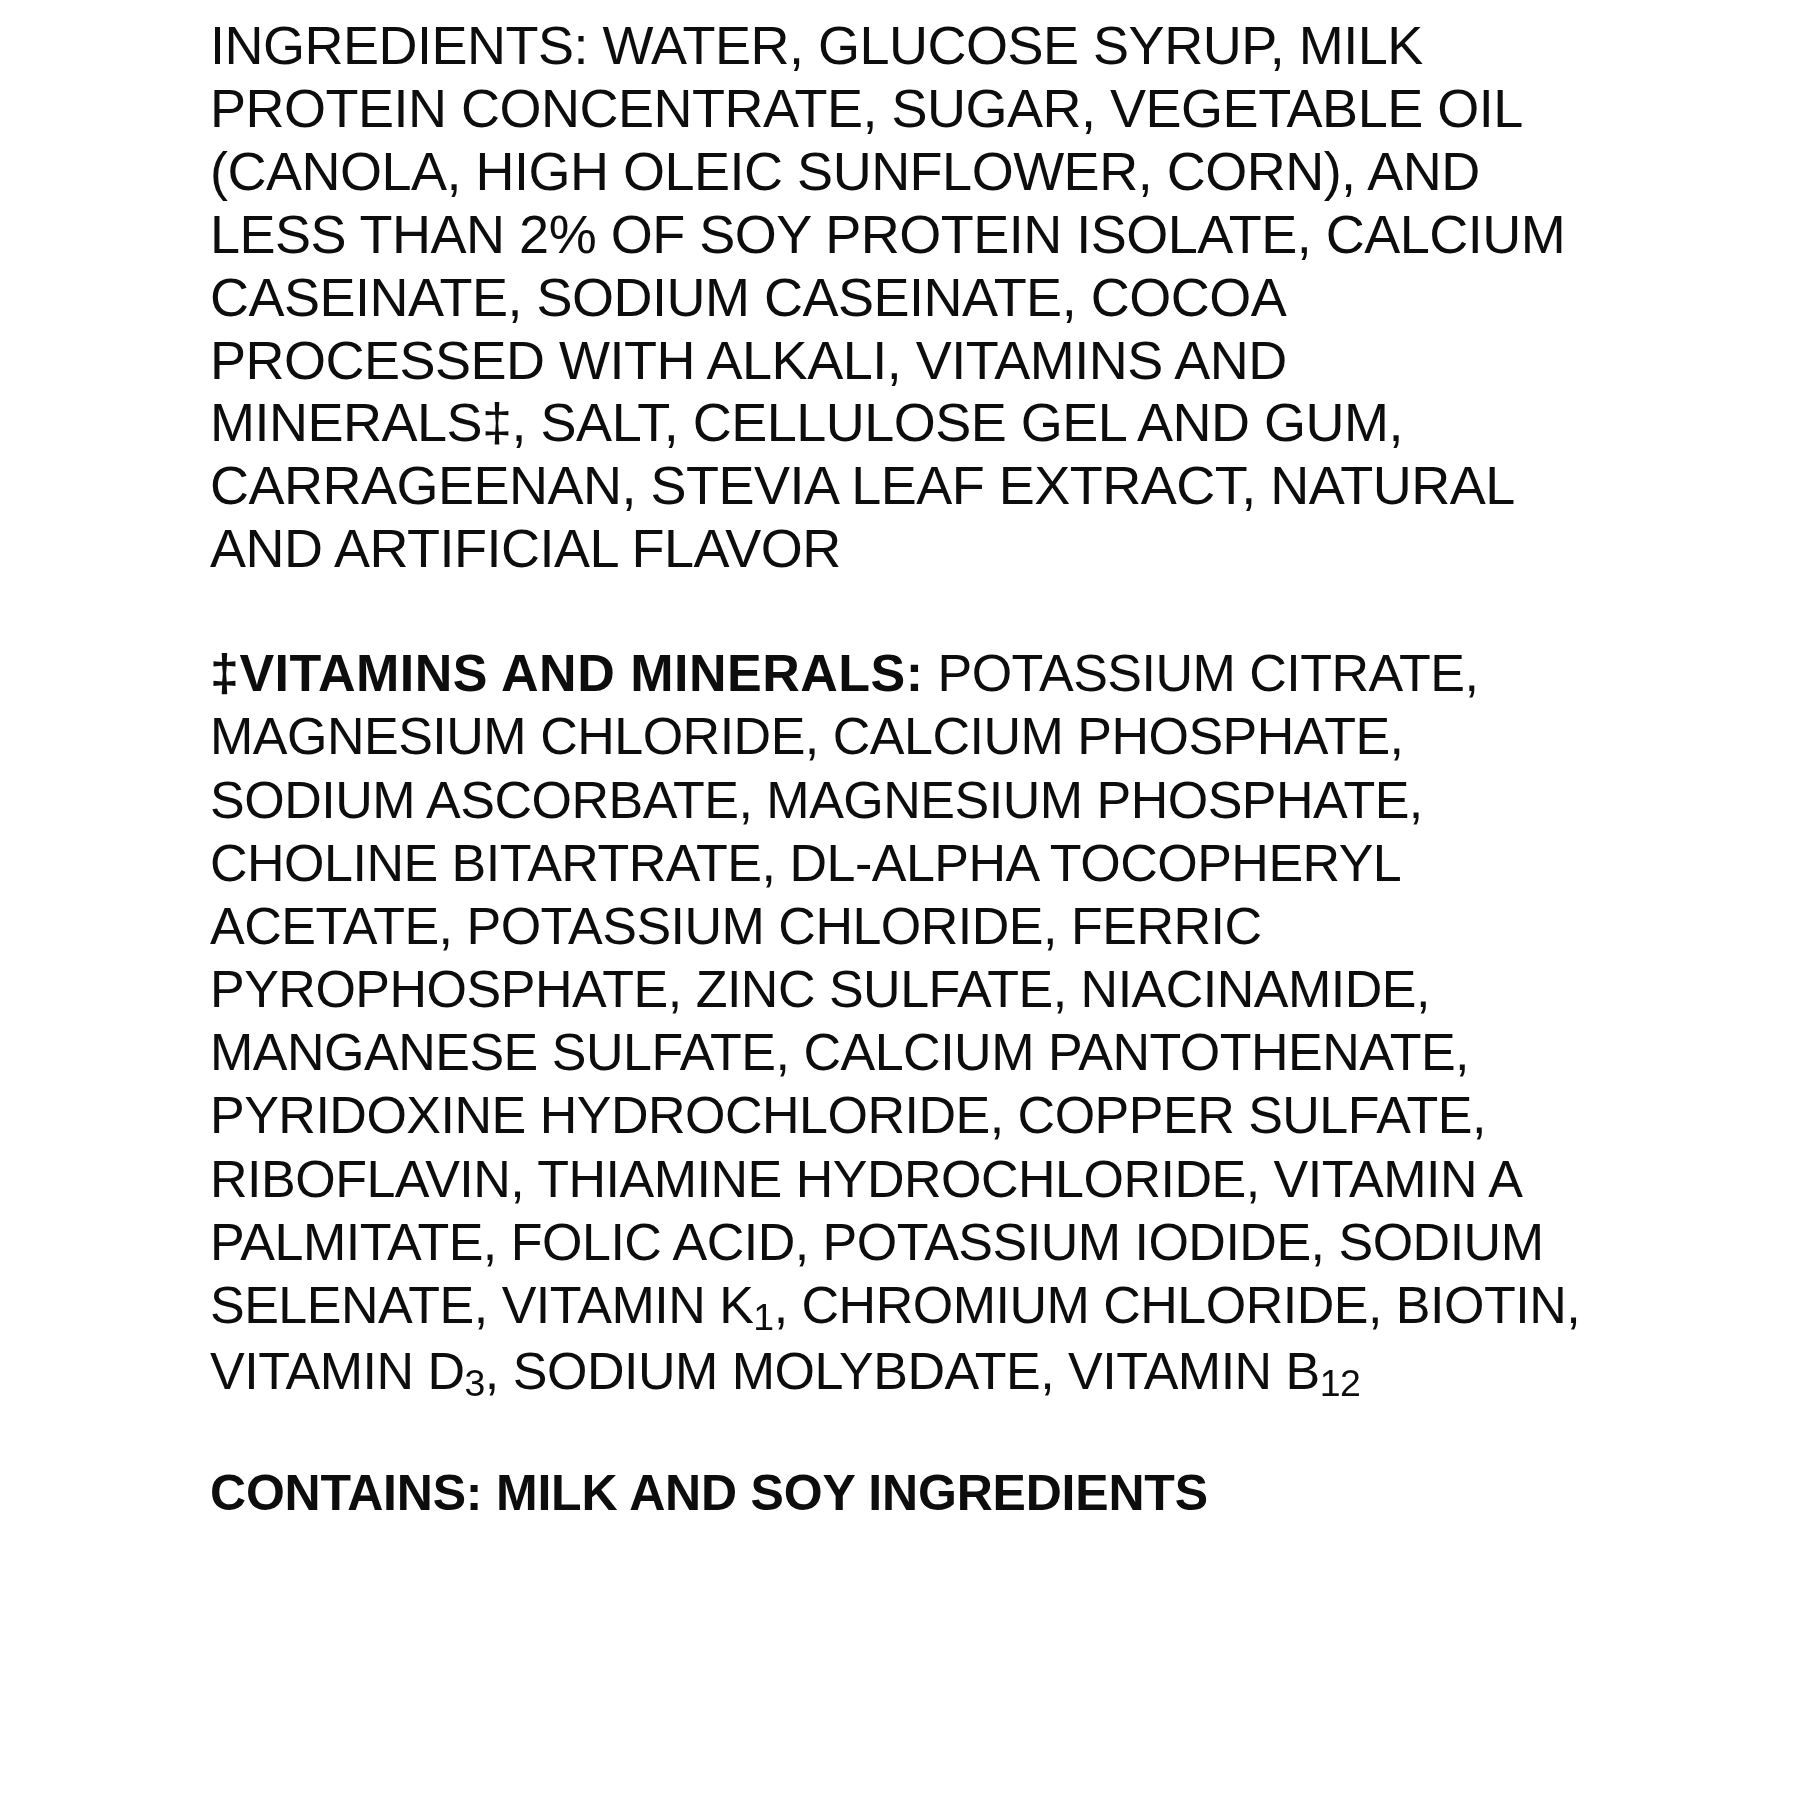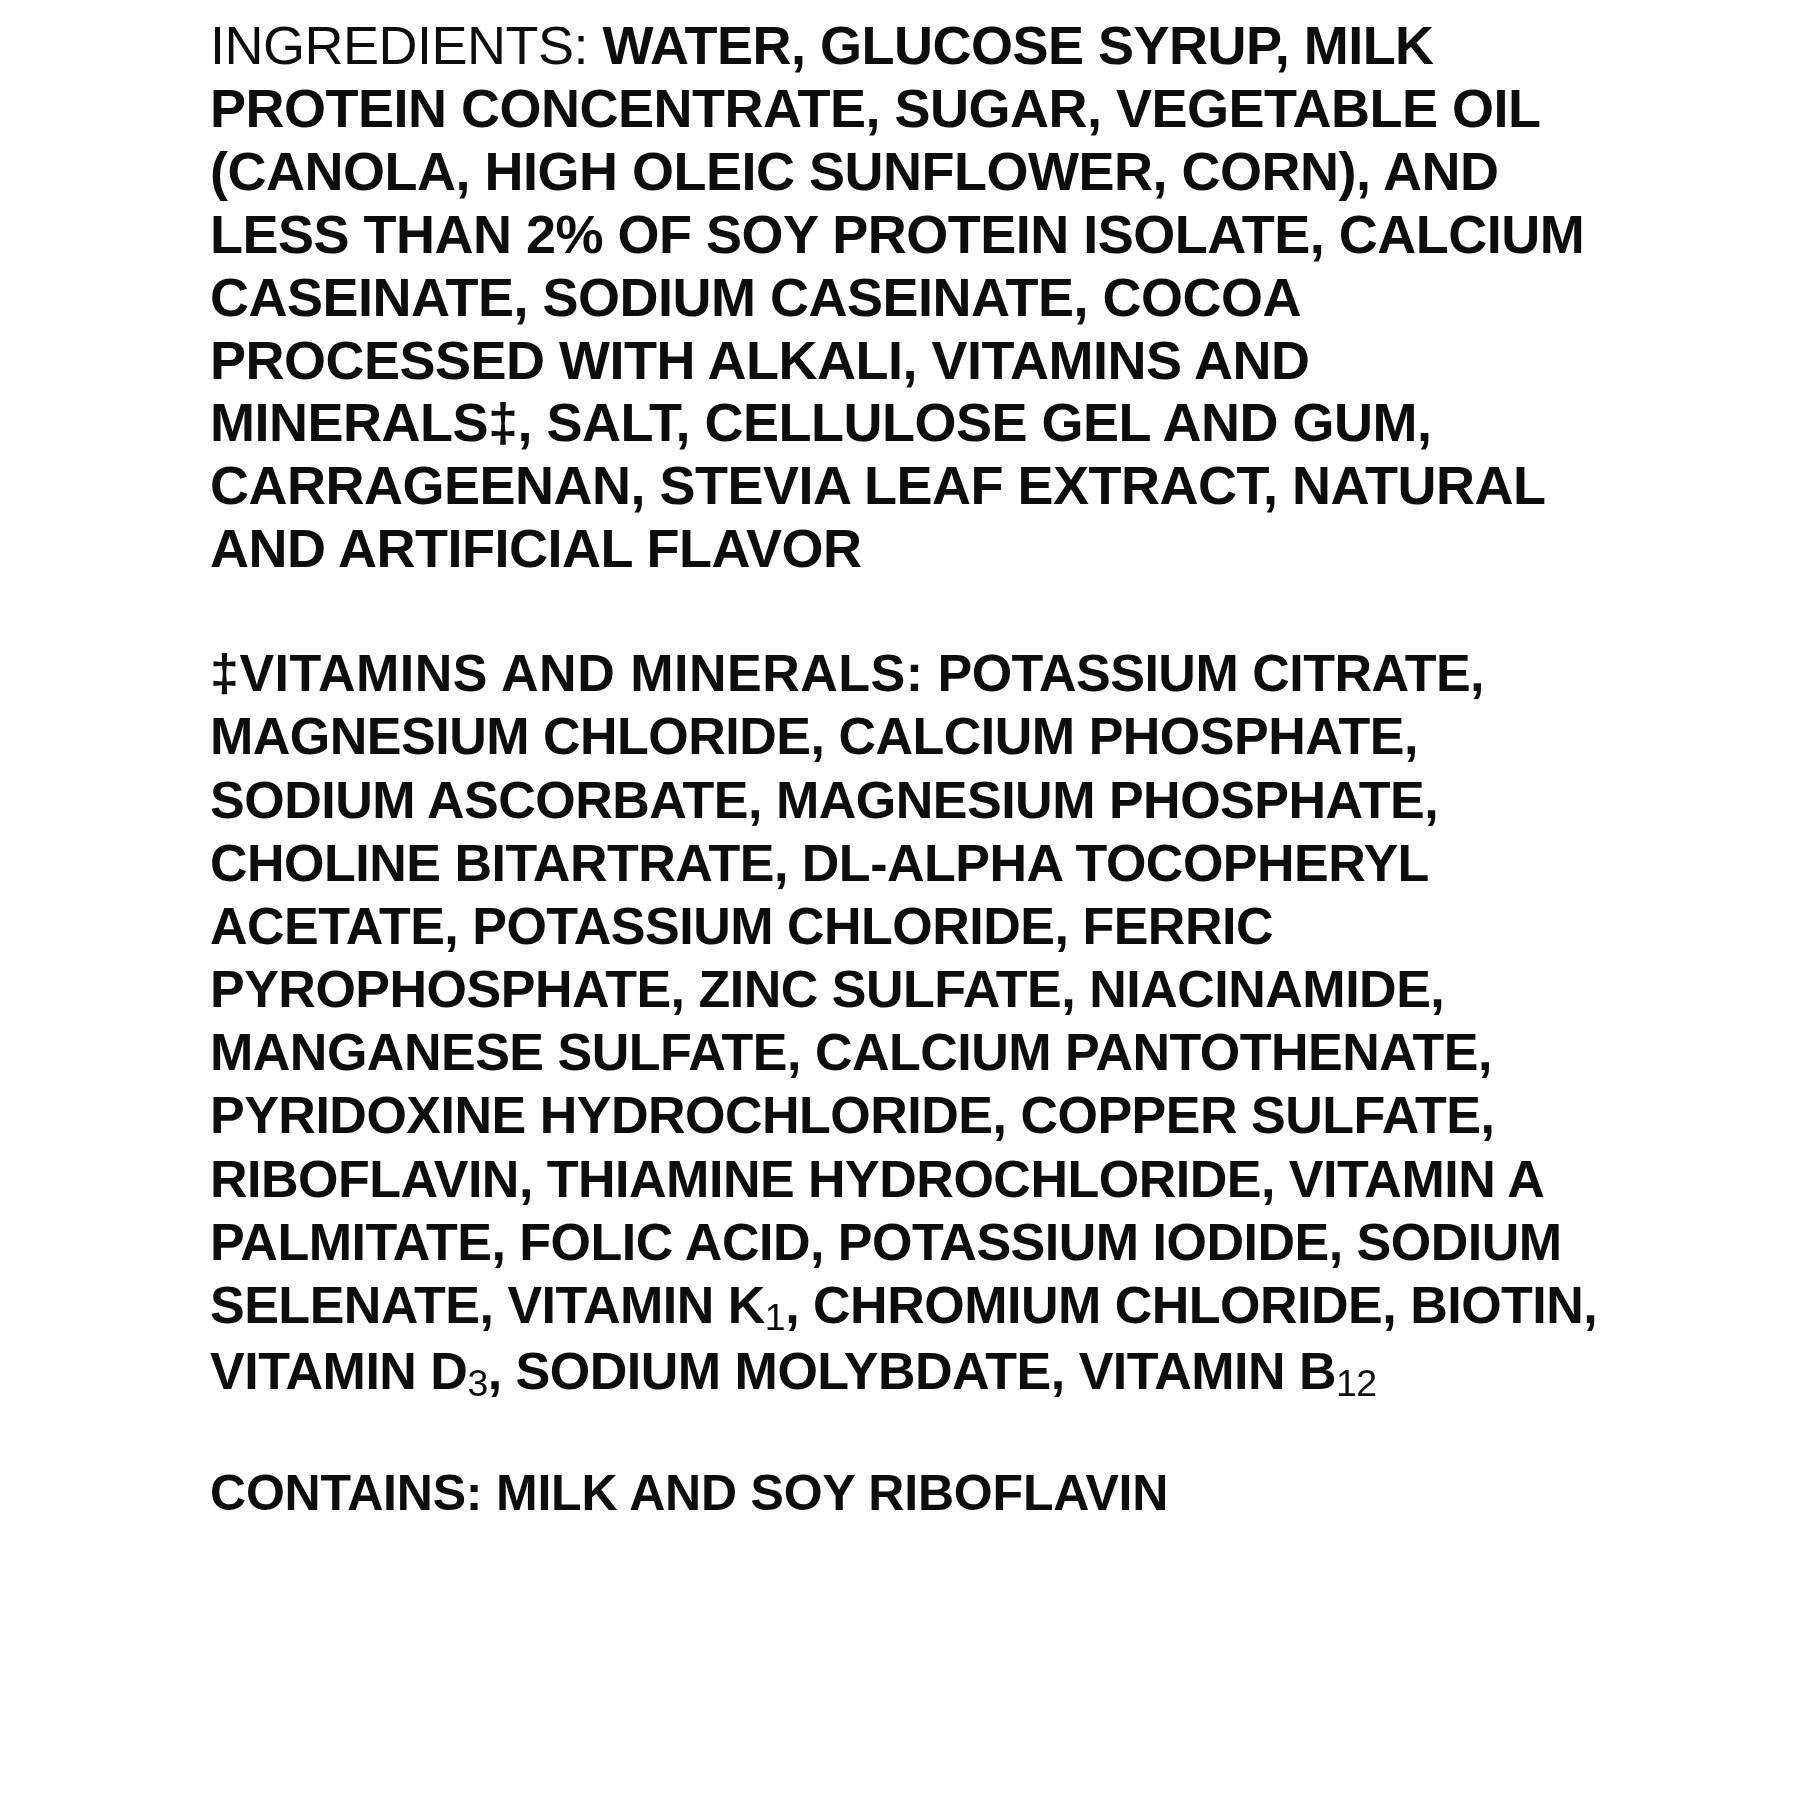--- a/index.html
+++ b/index.html
@@ -42,32 +42,32 @@
     font-weight: bold;
     letter-spacing: 0.5px;
   }
   #contains-block {
     margin-top: 58px;
     font-size: 50px;
     font-weight: bold;
     letter-spacing: -0.2px;
   }
   .body-text {
-    font-weight: bold;
+    font-weight: normal;
   }
   sub {
     font-size: 0.72em;
     vertical-align: -0.18em;
     letter-spacing: -0.5px;
   }
 </style>
 </head>
 <body>
 
 <div class="label">
 
   <p class="block" id="ingredients-block"><span class="heading">INGREDIENTS:</span><span class="body-text"> WATER, GLUCOSE SYRUP, MILK PROTEIN CONCENTRATE, SUGAR, VEGETABLE OIL (CANOLA, HIGH OLEIC SUNFLOWER, CORN), AND LESS THAN 2% OF SOY PROTEIN ISOLATE, CALCIUM CASEINATE, SODIUM CASEINATE, COCOA PROCESSED WITH ALKALI, VITAMINS AND MINERALS‡, SALT, CELLULOSE GEL AND GUM, CARRAGEENAN, STEVIA LEAF EXTRACT, NATURAL AND ARTIFICIAL FLAVOR</span></p>
 
   <p class="block" id="vitamins-block"><span class="heading">‡VITAMINS AND MINERALS:</span><span class="body-text"> POTASSIUM CITRATE, MAGNESIUM CHLORIDE, CALCIUM PHOSPHATE, SODIUM ASCORBATE, MAGNESIUM PHOSPHATE, CHOLINE BITARTRATE, DL-ALPHA TOCOPHERYL ACETATE, POTASSIUM CHLORIDE, FERRIC PYROPHOSPHATE, ZINC SULFATE, NIACINAMIDE, MANGANESE SULFATE, CALCIUM PANTOTHENATE, PYRIDOXINE HYDROCHLORIDE, COPPER SULFATE, RIBOFLAVIN, THIAMINE HYDROCHLORIDE, VITAMIN A PALMITATE, FOLIC ACID, POTASSIUM IODIDE, SODIUM SELENATE, VITAMIN K</span><sub>1</sub><span class="body-text">, CHROMIUM CHLORIDE, BIOTIN, VITAMIN D</span><sub>3</sub><span class="body-text">, SODIUM MOLYBDATE, VITAMIN B</span><sub>12</sub></p>
 
-  <p class="block" id="contains-block">CONTAINS: MILK AND SOY RIBOFLAVIN</p>
+  <p class="block" id="contains-block">CONTAINS: MILK AND SOY INGREDIENTS</p>
 
 </div>
 
 </body></html>

